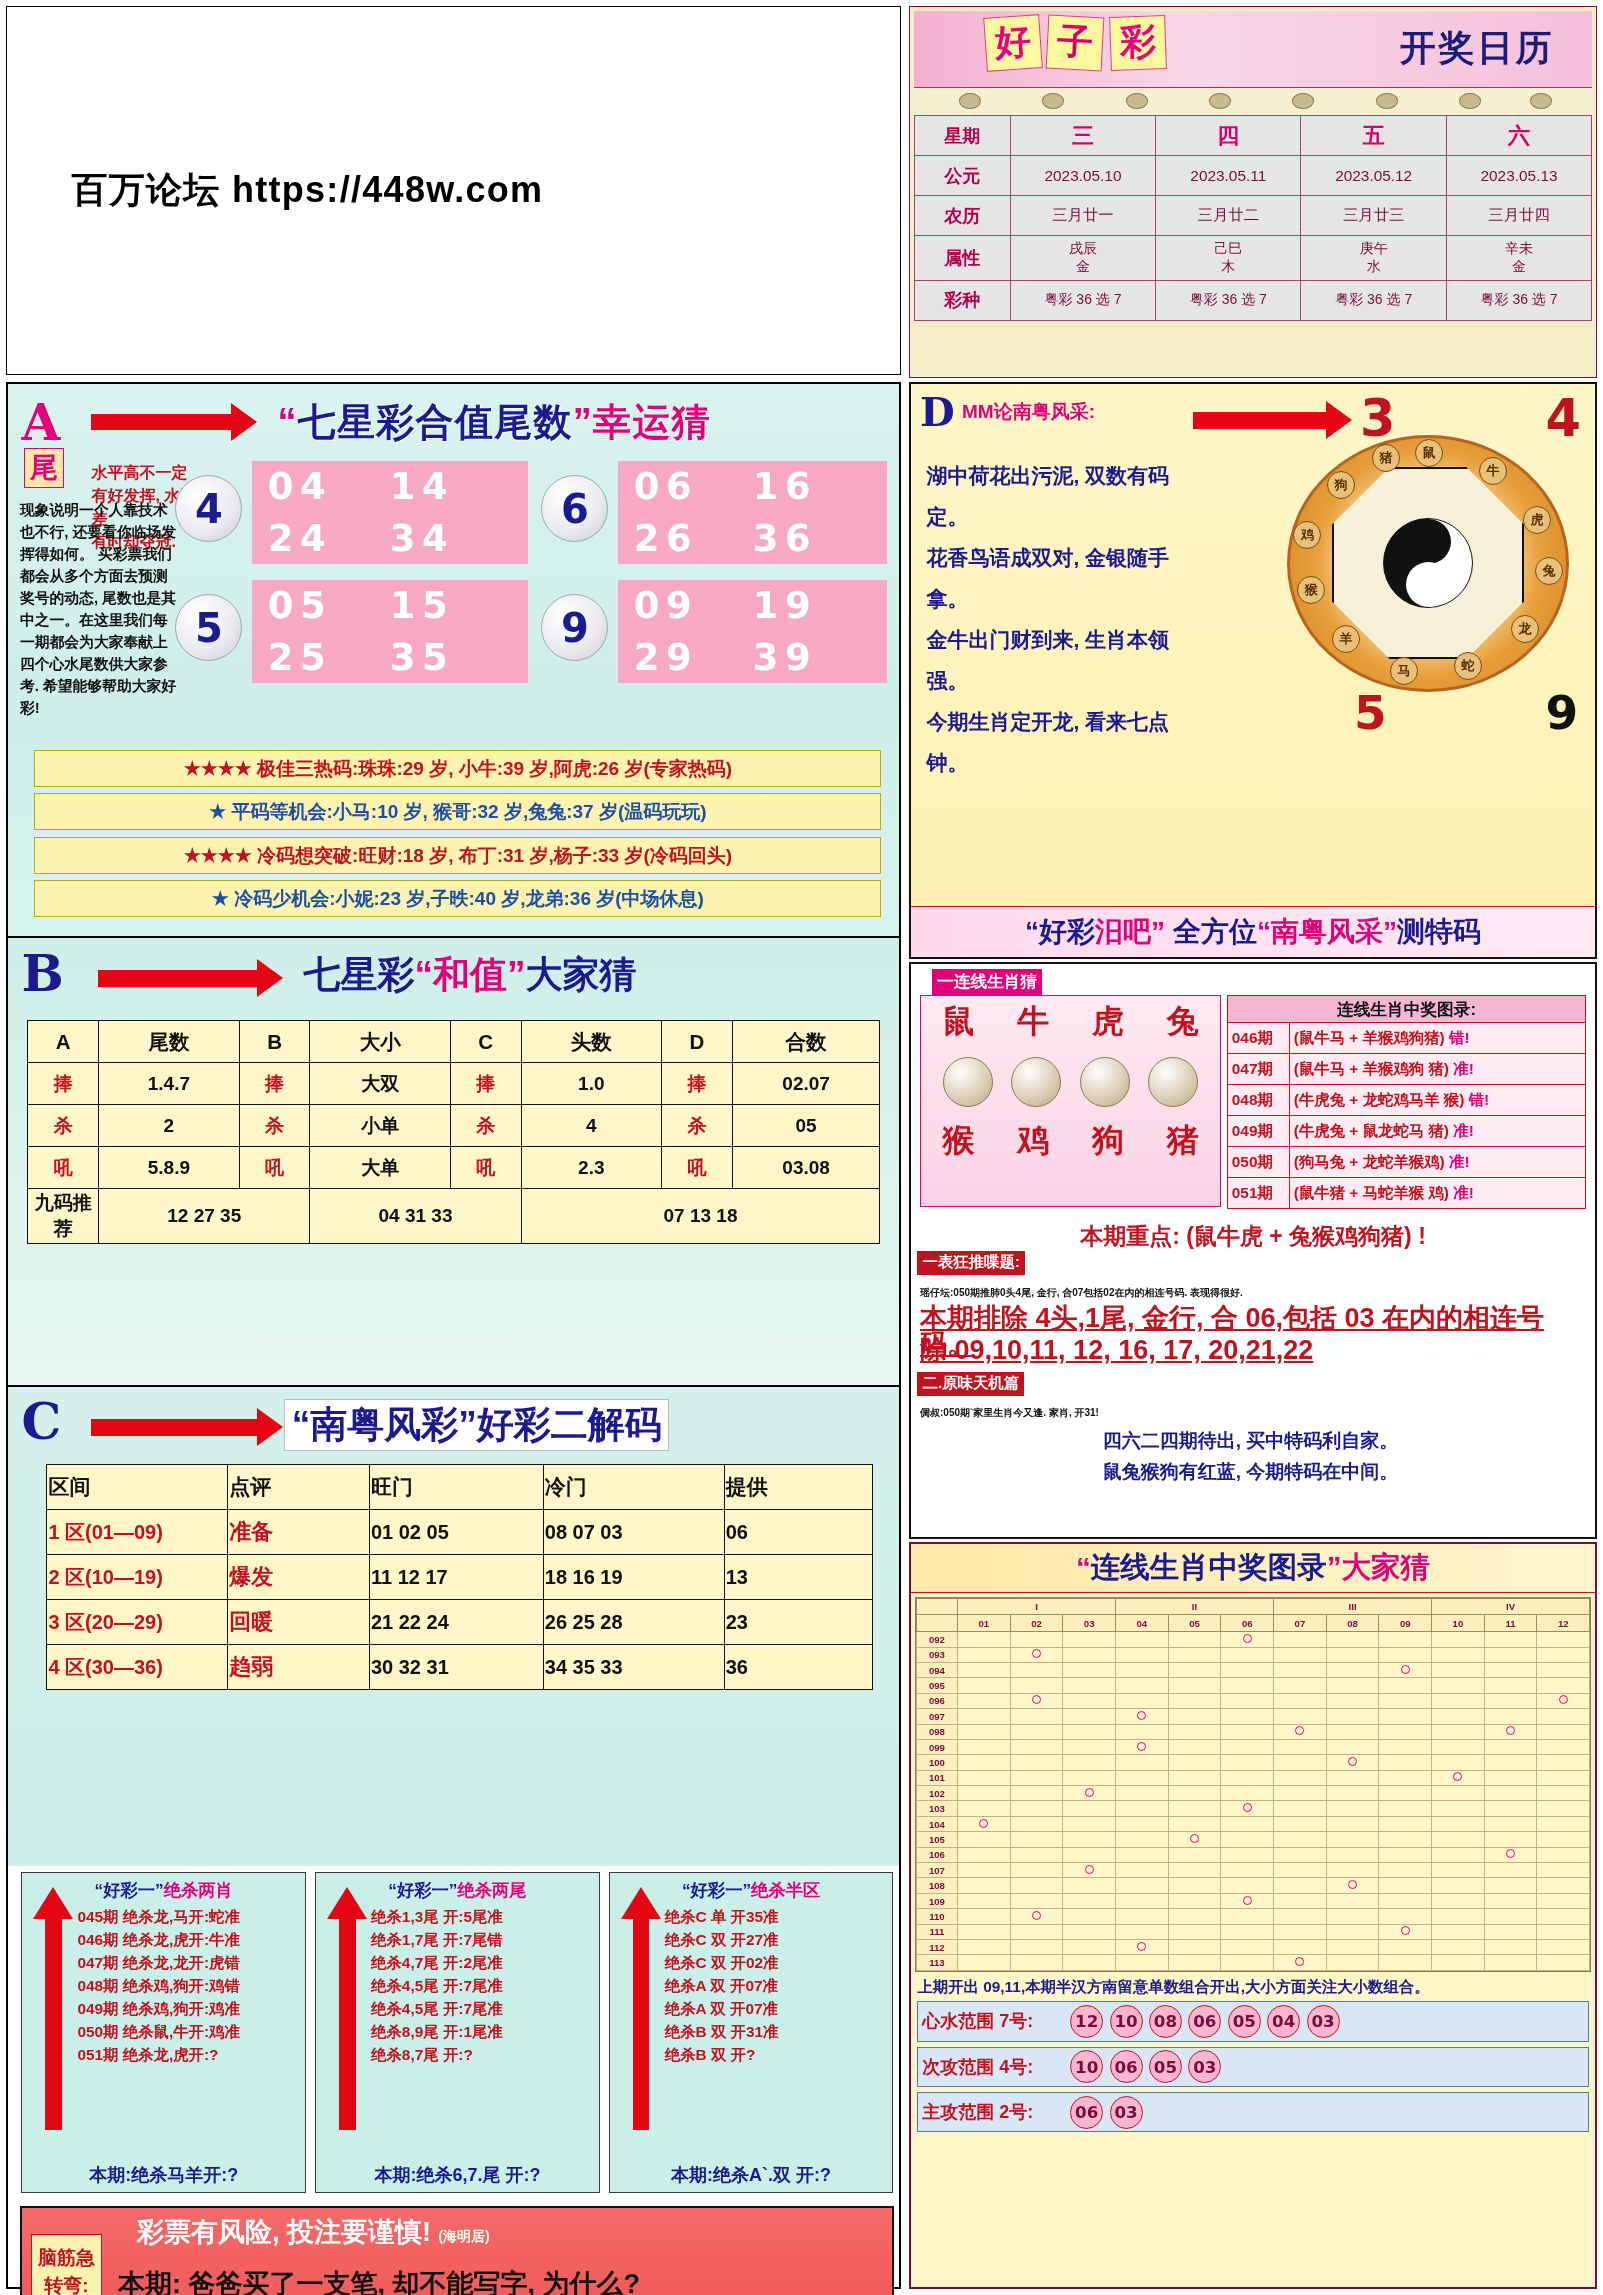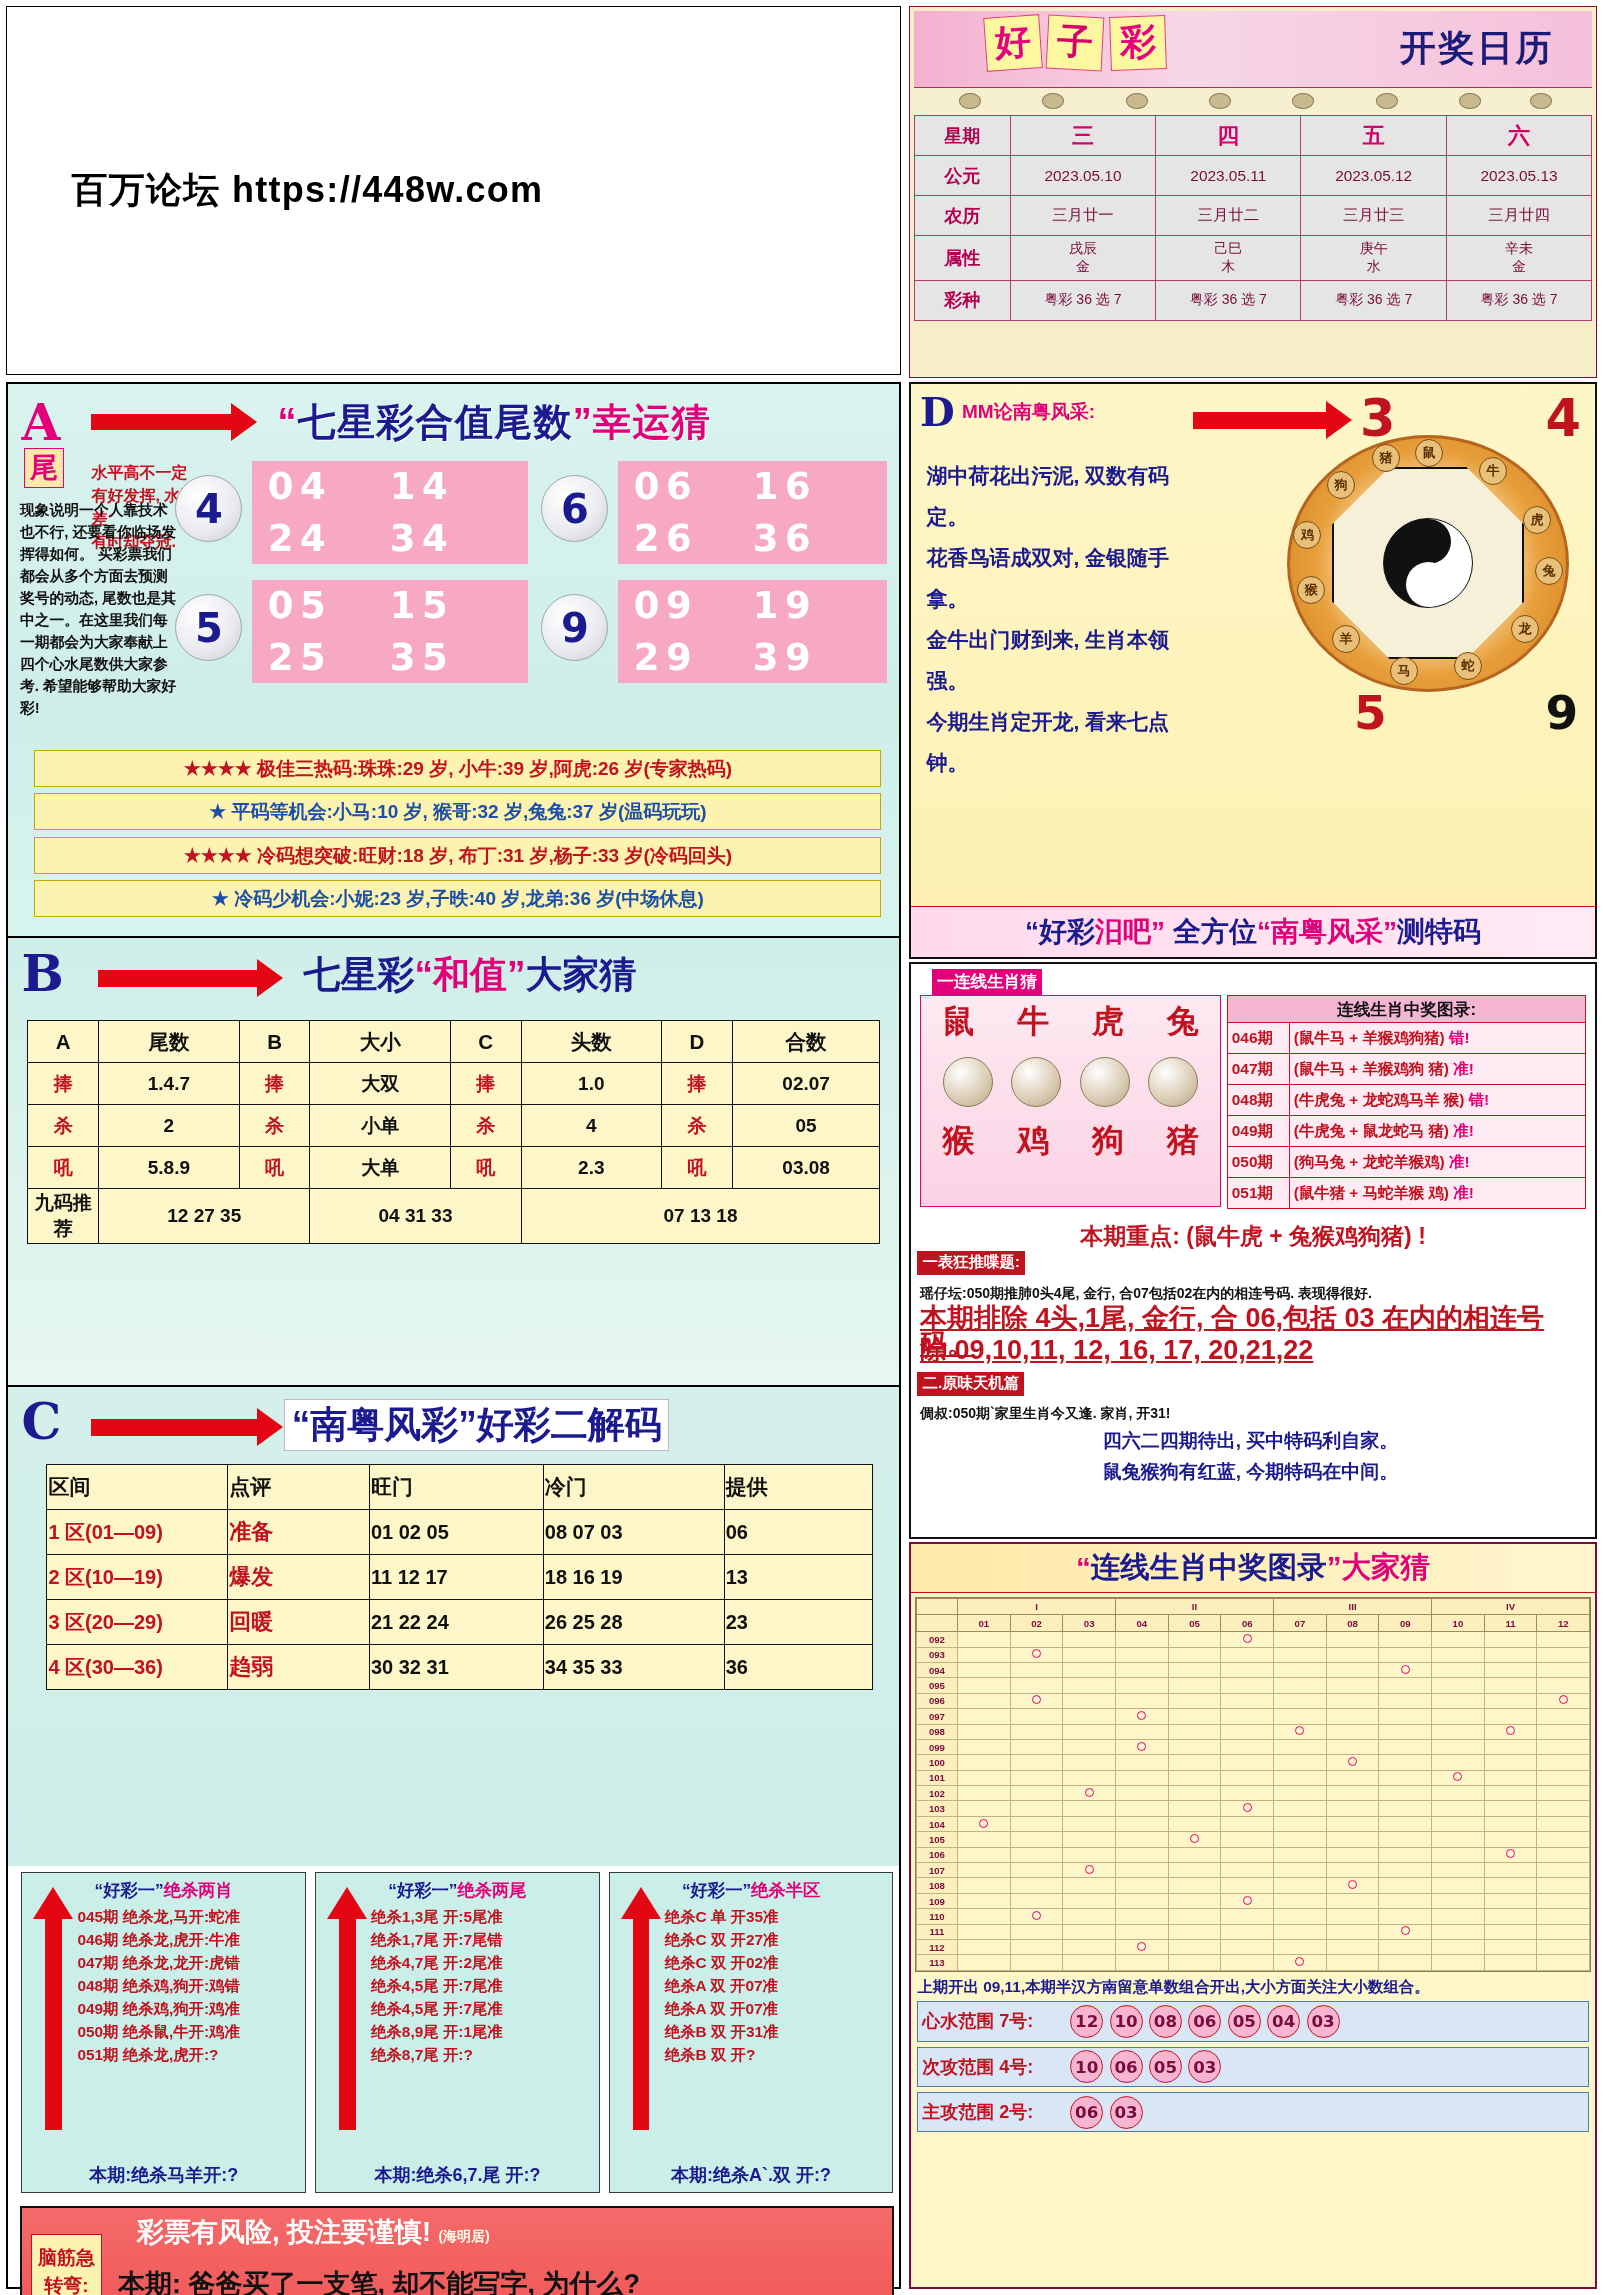--- a/index.html
+++ b/index.html
@@ -299,21 +299,21 @@
   }
   #secE .subhdr {
     position:absolute; left:6.4px; font-size:15.4px; font-weight:bold; color:#fff;
     background:#c1121f; padding:1.3px 5.1px;
   }
   #secE p.body {
     position:absolute; left:9px; width:661px; margin:0;
     font-size:16.7px; line-height:26px; color:#111; font-weight:bold;
   }
   #secE p.big { font-size:27px; color:#c1121f;text-decoration:underline; }
-  #secE p.sm { font-size:14px; color:#111; }
+  #secE p.sm { font-size:10px; color:#111; }
   #secE p.mid { font-size:19px; color:#1b1b8f; text-align:center; width:661px;}
 
   
   #secF {
     left:909px; top:1542px; width:688px; height:747px;
     border:2.6px solid #7a0b3a; background:#fdf6c8;
   }
   #secF .title {
     height:49px; display:flex; align-items:center; justify-content:center;
     font-size:29.5px; font-weight:bold; color:#1b1b8f;

